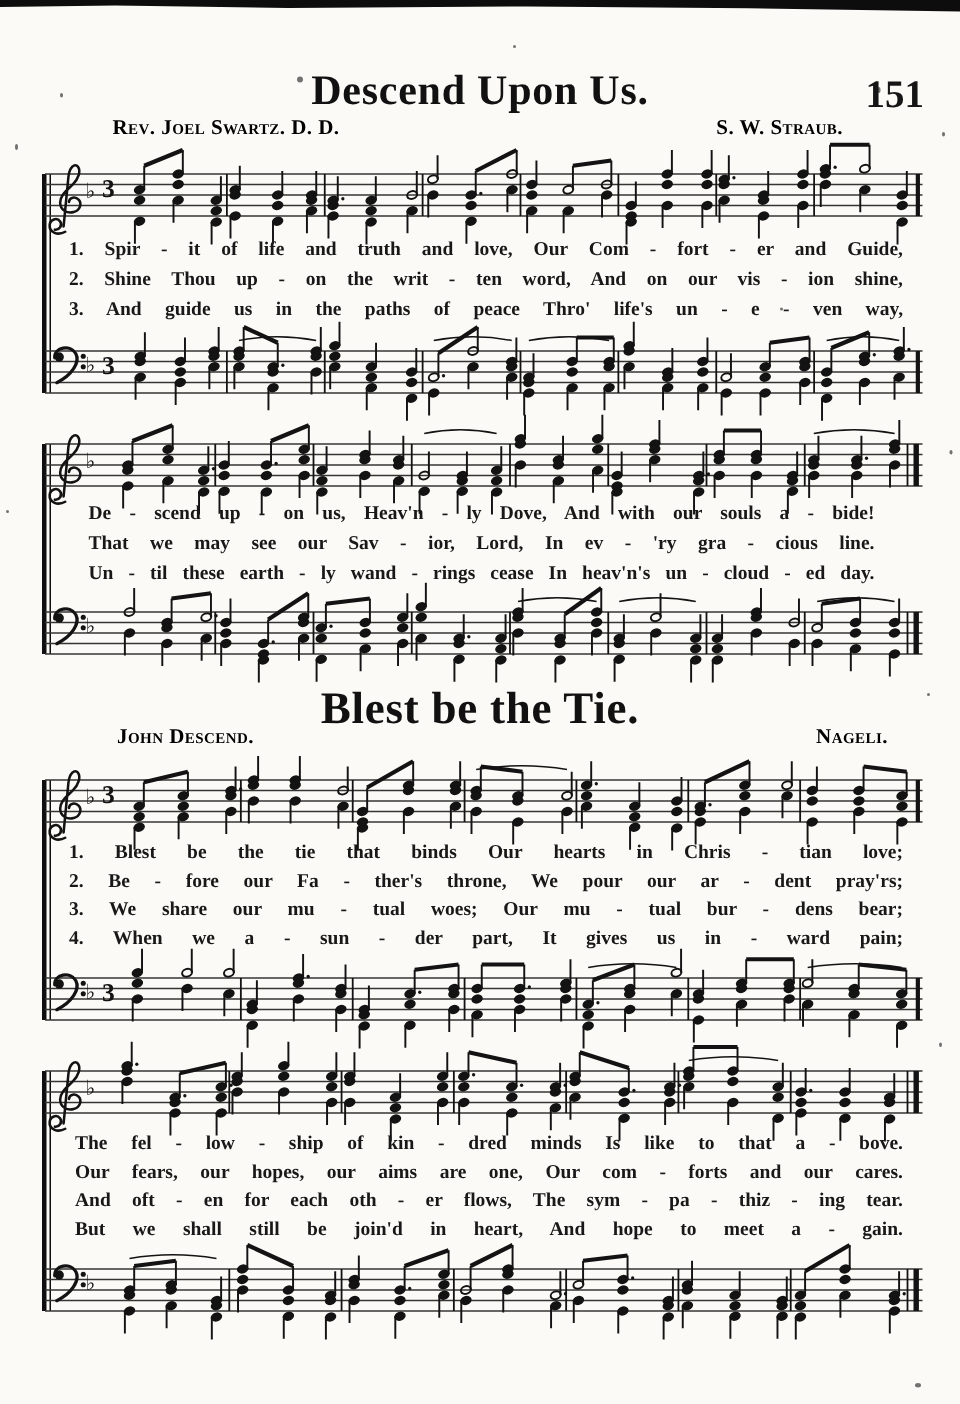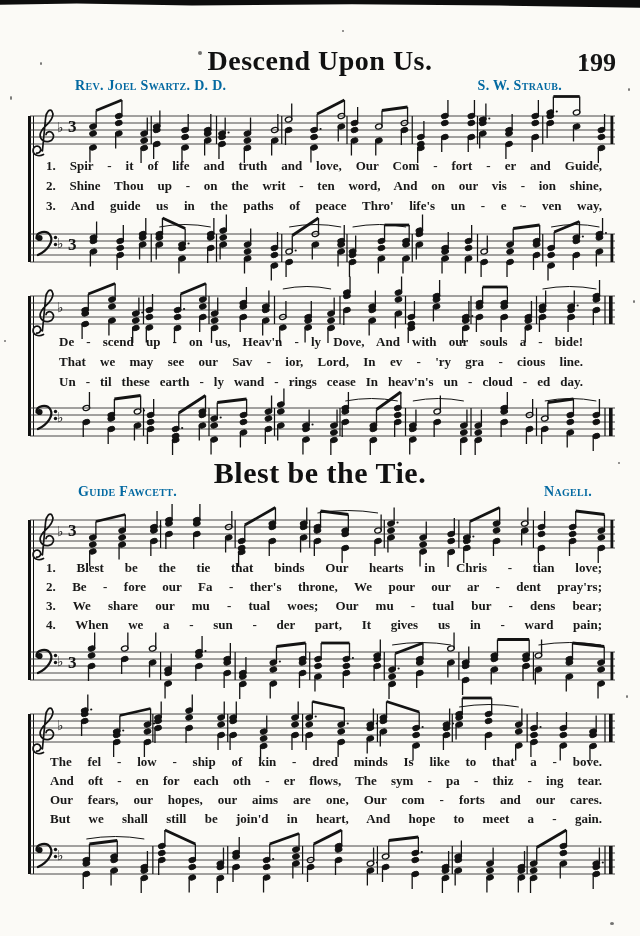--- a/index.html
+++ b/index.html
@@ -14,21 +14,21 @@
     left:0;top:0;width:640px;height:9px;background:#0d0d0d;
     clip-path:polygon(0 0,100% 0,100% 85%,78% 62%,55% 48%,30% 60%,12% 40%,0 52%);
   }
   .speck{background:#2a2a2a;border-radius:50%;opacity:.65;}
   
   .hymn-title{left:0;right:0;text-align:center;font-weight:bold;letter-spacing:.5px;color:#111;}
   .t1{top:45px;font-size:28px;}
   .t2{top:456px;font-size:30px;}
   .page-num{top:48px;right:24px;font-size:26px;font-weight:bold;}
   .credits{display:flex;justify-content:space-between;
-    font-variant:small-caps;font-weight:bold;font-size:14px;color:#0369a1;letter-spacing:.3px;}
+    font-variant:small-caps;font-weight:bold;font-size:14px;color:#000000;letter-spacing:.3px;}
   .c1{top:78px;left:75px;right:78px;}
   .c2{top:484px;left:78px;right:48px;}
   
   svg.staff{overflow:visible;display:block;}
   .sysline{border-left:3px solid #0f0f0f;border-right:1.2px solid #0f0f0f;width:2px;}
   
   .lyrics{font-weight:bold;font-size:13px;color:#181818;}
   .lyrics div{text-align:justify;text-align-last:justify;white-space:nowrap;}
   .lh20 div{line-height:20px;}
   .lh19 div{line-height:19px;}
@@ -44,21 +44,21 @@
 <div class="abs speck" style="left:585px;top:58px;width:2px;height:4px;"></div>
 <div class="abs speck" style="left:628px;top:88px;width:2px;height:3px;"></div>
 <div class="abs speck" style="left:520px;top:205px;width:2px;height:2px;"></div>
 <div class="abs speck" style="left:633px;top:300px;width:2px;height:3px;"></div>
 <div class="abs speck" style="left:4px;top:340px;width:2px;height:2px;"></div>
 <div class="abs speck" style="left:618px;top:462px;width:2px;height:2px;"></div>
 <div class="abs speck" style="left:626px;top:695px;width:2px;height:3px;"></div>
 <div class="abs speck" style="left:610px;top:922px;width:4px;height:3px;"></div>
 
 <div class="abs hymn-title t1">Descend Upon Us.</div>
-<div class="abs page-num">199</div>
+<div class="abs page-num">151</div>
 <div class="abs credits c1">
   <span>Rev. Joel Swartz. D. D.</span>
   <span>S. W. Straub.</span>
 </div>
 
 <div class="abs sysline" style="left:28px;top:116px;height:146px;"></div>
 <svg class="abs staff" style="left:30px;top:98px;" width="585" height="64">
     <line x1="0" y1="18" x2="585" y2="18" stroke="#343434" stroke-width="0.9"></line>
     <line x1="0" y1="25" x2="585" y2="25" stroke="#343434" stroke-width="0.9"></line>
     <line x1="0" y1="32" x2="585" y2="32" stroke="#343434" stroke-width="0.9"></line>
@@ -651,21 +651,21 @@
     <ellipse cx="566.3287021061406" cy="32" rx="3.4" ry="2.5" transform="rotate(-18 566.3287021061406 32)" fill="#131313" stroke="#131313" stroke-width="1"></ellipse>
     <line x1="569.4287021061406" y1="25" x2="569.4287021061406" y2="9" stroke="#131313" stroke-width="1.3"></line>
     <ellipse cx="566.3287021061406" cy="46" rx="3.4" ry="2.5" transform="rotate(-18 566.3287021061406 46)" fill="#131313" stroke="#131313" stroke-width="1"></ellipse>
     <line x1="563.2287021061405" y1="46" x2="563.2287021061405" y2="61" stroke="#131313" stroke-width="1.3"></line>
     <line x1="517.8666558427736" y1="12.5" x2="543.4208283698187" y2="9" stroke="#131313" stroke-width="2.8"></line>
     <path d="M514.7666558427736,11 Q540.5476789744571,6 566.3287021061406,11" fill="none" stroke="#131313" stroke-width="1"></path>
   </svg>
 
 <div class="abs hymn-title t2">Blest be the Tie.</div>
 <div class="abs credits c2">
-  <span>Guide Fawcett.</span>
+  <span>John Descend.</span>
   <span>Nageli.</span>
 </div>
 
 <div class="abs sysline" style="left:28px;top:520px;height:160px;"></div>
 <svg class="abs staff" style="left:30px;top:502px;" width="585" height="64">
     <line x1="0" y1="18" x2="585" y2="18" stroke="#343434" stroke-width="0.9"></line>
     <line x1="0" y1="25" x2="585" y2="25" stroke="#343434" stroke-width="0.9"></line>
     <line x1="0" y1="32" x2="585" y2="32" stroke="#343434" stroke-width="0.9"></line>
     <line x1="0" y1="39" x2="585" y2="39" stroke="#343434" stroke-width="0.9"></line>
     <line x1="0" y1="46" x2="585" y2="46" stroke="#343434" stroke-width="0.9"></line>
@@ -1062,22 +1062,22 @@
     <ellipse cx="533.3457539459424" cy="49.5" rx="3.4" ry="2.5" transform="rotate(-18 533.3457539459424 49.5)" fill="#131313" stroke="#131313" stroke-width="1"></ellipse>
     <line x1="530.2457539459424" y1="49.5" x2="530.2457539459424" y2="64.5" stroke="#131313" stroke-width="1.3"></line>
     <ellipse cx="563.0687077753246" cy="35.5" rx="3.4" ry="2.5" transform="rotate(-18 563.0687077753246 35.5)" fill="#131313" stroke="#131313" stroke-width="1"></ellipse>
     <ellipse cx="563.0687077753246" cy="39" rx="3.4" ry="2.5" transform="rotate(-18 563.0687077753246 39)" fill="#131313" stroke="#131313" stroke-width="1"></ellipse>
     <line x1="566.1687077753246" y1="35.5" x2="566.1687077753246" y2="19.5" stroke="#131313" stroke-width="1.3"></line>
     <ellipse cx="563.0687077753246" cy="50" rx="3.4" ry="2.5" transform="rotate(-18 563.0687077753246 50)" fill="#131313" stroke="#131313" stroke-width="1"></ellipse>
     <line x1="559.9687077753246" y1="50" x2="559.9687077753246" y2="65" stroke="#131313" stroke-width="1.3"></line>
   </svg>
 <div class="abs lyrics lh19" style="left:50px;top:752px;width:552px;">
   <div>The fel - low - ship of kin - dred minds Is like to that a - bove.</div>
+  <div>Our fears, our hopes, our aims are one, Our com - forts and our cares.</div>
   <div>And oft - en for each oth - er flows, The sym - pa - thiz - ing tear.</div>
-  <div>Our fears, our hopes, our aims are one, Our com - forts and our cares.</div>
   <div>But we shall still be join'd in heart, And hope to meet a - gain.</div>
 </div>
 <svg class="abs staff" style="left:30px;top:828px;" width="585" height="64">
     <line x1="0" y1="18" x2="585" y2="18" stroke="#343434" stroke-width="0.9"></line>
     <line x1="0" y1="25" x2="585" y2="25" stroke="#343434" stroke-width="0.9"></line>
     <line x1="0" y1="32" x2="585" y2="32" stroke="#343434" stroke-width="0.9"></line>
     <line x1="0" y1="39" x2="585" y2="39" stroke="#343434" stroke-width="0.9"></line>
     <line x1="0" y1="46" x2="585" y2="46" stroke="#343434" stroke-width="0.9"></line>
     <circle cx="9.5" cy="22" r="3.1" fill="#131313"></circle>
     <path d="M6.5,22.5 c-0.5,-7 10.5,-9 14,-2.8 c3.2,5.8 -2.8,14.6 -12.6,19.4" fill="none" stroke="#131313" stroke-width="2.2" stroke-linecap="round"></path>

